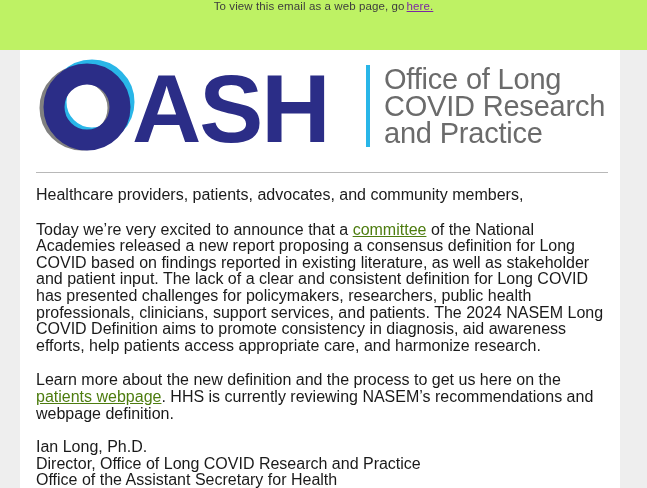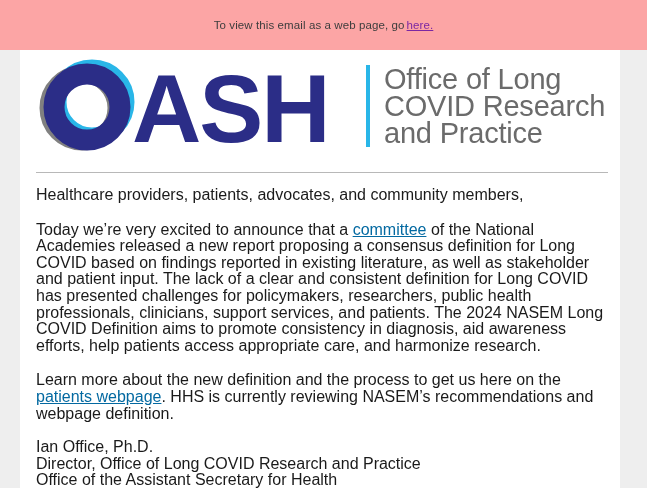--- a/index.html
+++ b/index.html
@@ -11,23 +11,23 @@
     height: 488px;
     background: #eeeeee;
     font-family: "Liberation Sans", sans-serif;
     overflow: hidden;
   }
 
   
   .preheader {
     height: 50px;
     display: flex;
-    align-items: center;
+    align-items: flex-start;
     justify-content: center;
-    background: #fca5a5;
+    background: #bef264;
   }
   .preheader-text {
     font-size: 11.5px;
     color: #3d3d3d;
     letter-spacing: 0.1px;
   }
   .preheader-link {
     color: #7b27a3;
     text-decoration: underline;
     margin-left: 2px;
@@ -92,21 +92,21 @@
     margin: 0 0 18px 0;
   }
   .para.tight {
     margin-bottom: 17px;
   }
   .signature {
     margin: 0;
     line-height: 16.6px;
   }
   a.body-link {
-    color: #0369a1;
+    color: #4d7c0f;
     text-decoration: underline;
   }
 </style>
 </head>
 <body>
 
 <div class="preheader">
   <div class="preheader-text">
     <span>To view this email as a web page, go</span><a class="preheader-link" href="#">here.</a>
   </div>
@@ -140,19 +140,19 @@
 
   <div class="body-area">
 
     <p class="para">Healthcare providers, patients, advocates, and community members,</p>
 
     <p class="para"><span>Today we’re very excited to announce that a </span><a class="body-link" href="#">committee</a><span> of the National Academies released a new report proposing a consensus definition for Long COVID based on findings reported in existing literature, as well as stakeholder and patient input. The lack of a clear and consistent definition for Long COVID has presented challenges for policymakers, researchers, public health professionals, clinicians, support services, and patients. The 2024 NASEM Long COVID Definition aims to promote consistency in diagnosis, aid awareness efforts, help patients access appropriate care, and harmonize research.</span></p>
 
     <p class="para tight"><span>Learn more about the new definition and the process to get us here on the </span><a class="body-link" href="#">patients webpage</a><span>. HHS is currently reviewing NASEM’s recommendations and webpage definition.</span></p>
 
     <div class="signature">
-      <div>Ian Office, Ph.D.</div>
+      <div>Ian Long, Ph.D.</div>
       <div>Director, Office of Long COVID Research and Practice</div>
       <div>Office of the Assistant Secretary for Health</div>
     </div>
 
   </div>
 </div>
 
 </body></html>

